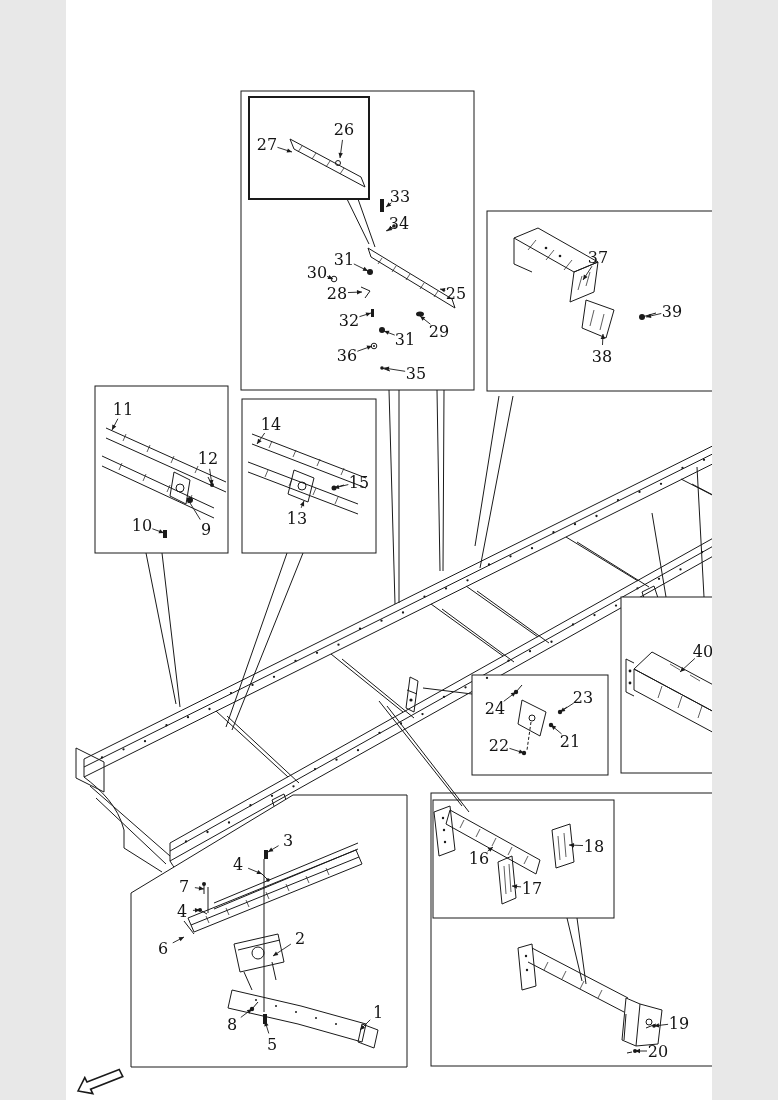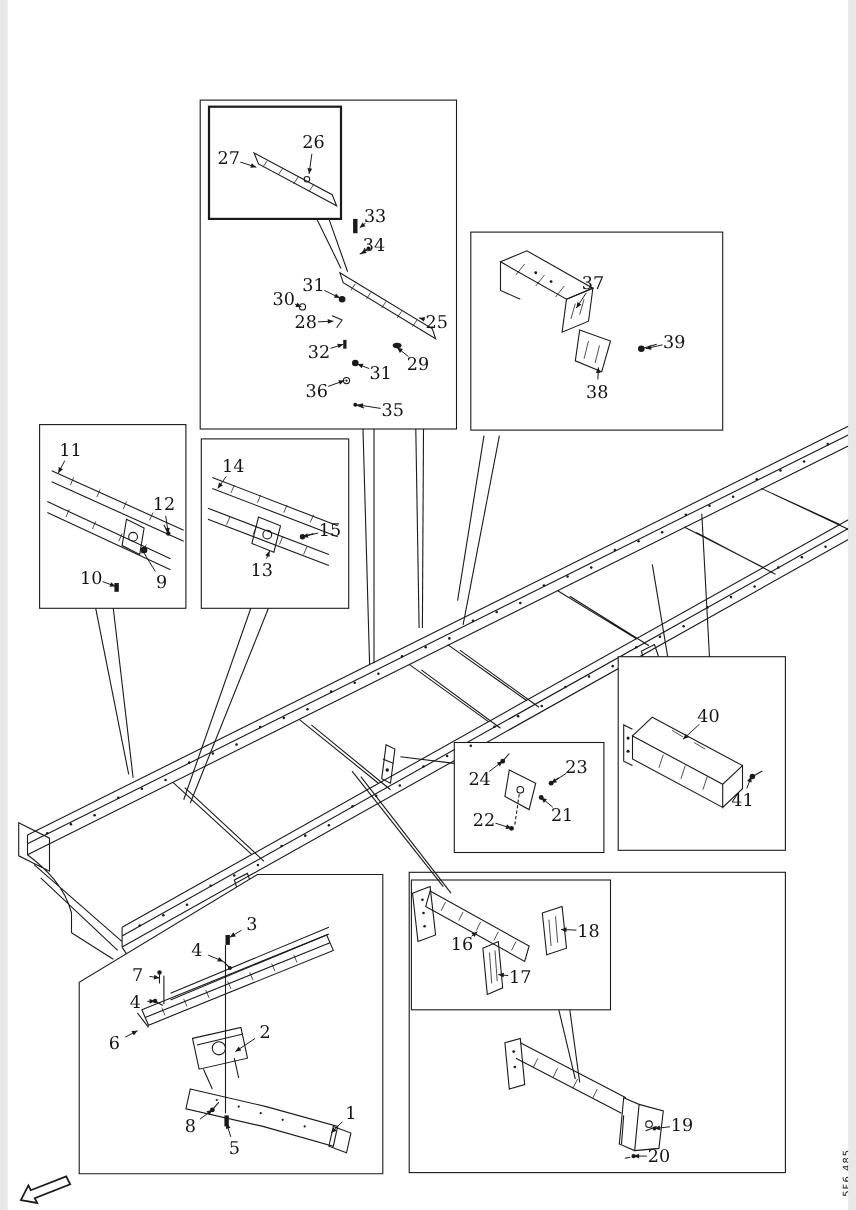--- a/index.html
+++ b/index.html
@@ -1,16 +1,16 @@
 <!DOCTYPE html>
 <html><head>
 <meta charset="utf-8">
 <style>
   html,body{margin:0;padding:0;background:#e8e8e8;}
-  .page{position:relative;width:764px;height:1100px;background:#ffffff;margin:0 auto;overflow:hidden;}
+  .page{position:relative;width:646px;height:1100px;background:#ffffff;margin:0 auto;overflow:hidden;}
   svg{position:absolute;left:0;top:0;}
   .art{stroke:#1a1a1a;fill:none;stroke-width:1;}
   .hatch{stroke:#1a1a1a;fill:none;stroke-width:0.7;}
   .fillb{fill:#1a1a1a;stroke:none;}
   .co{font:16px "DejaVu Serif", serif;fill:#141414;}
   .dwg{font:9px "DejaVu Sans", sans-serif;fill:#141414;letter-spacing:1px;}
 </style>
 </head>
 <body>
 

